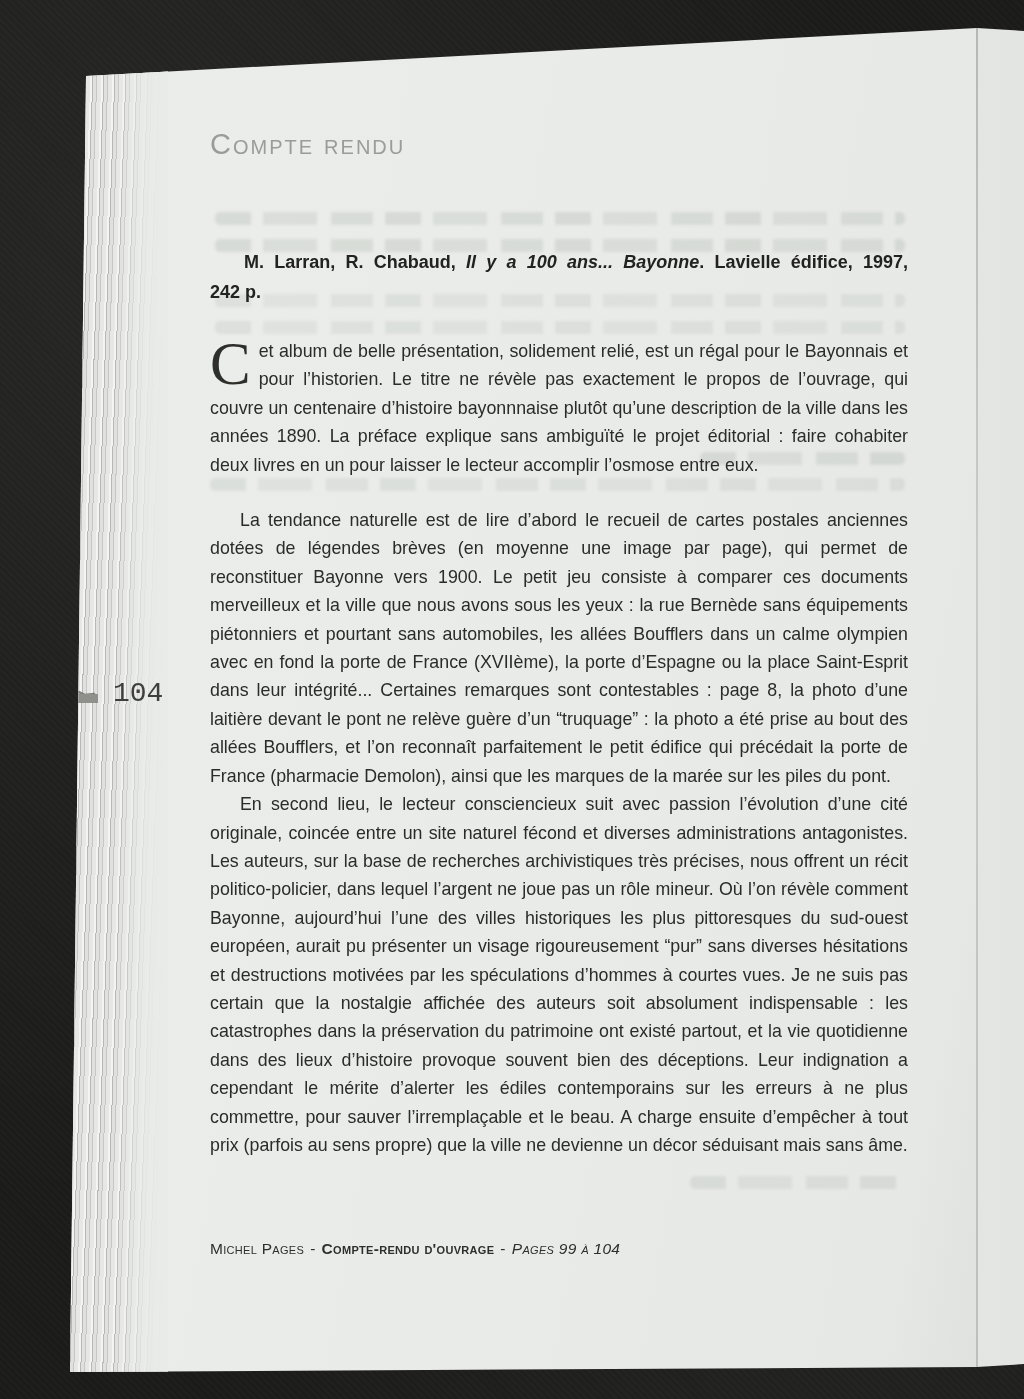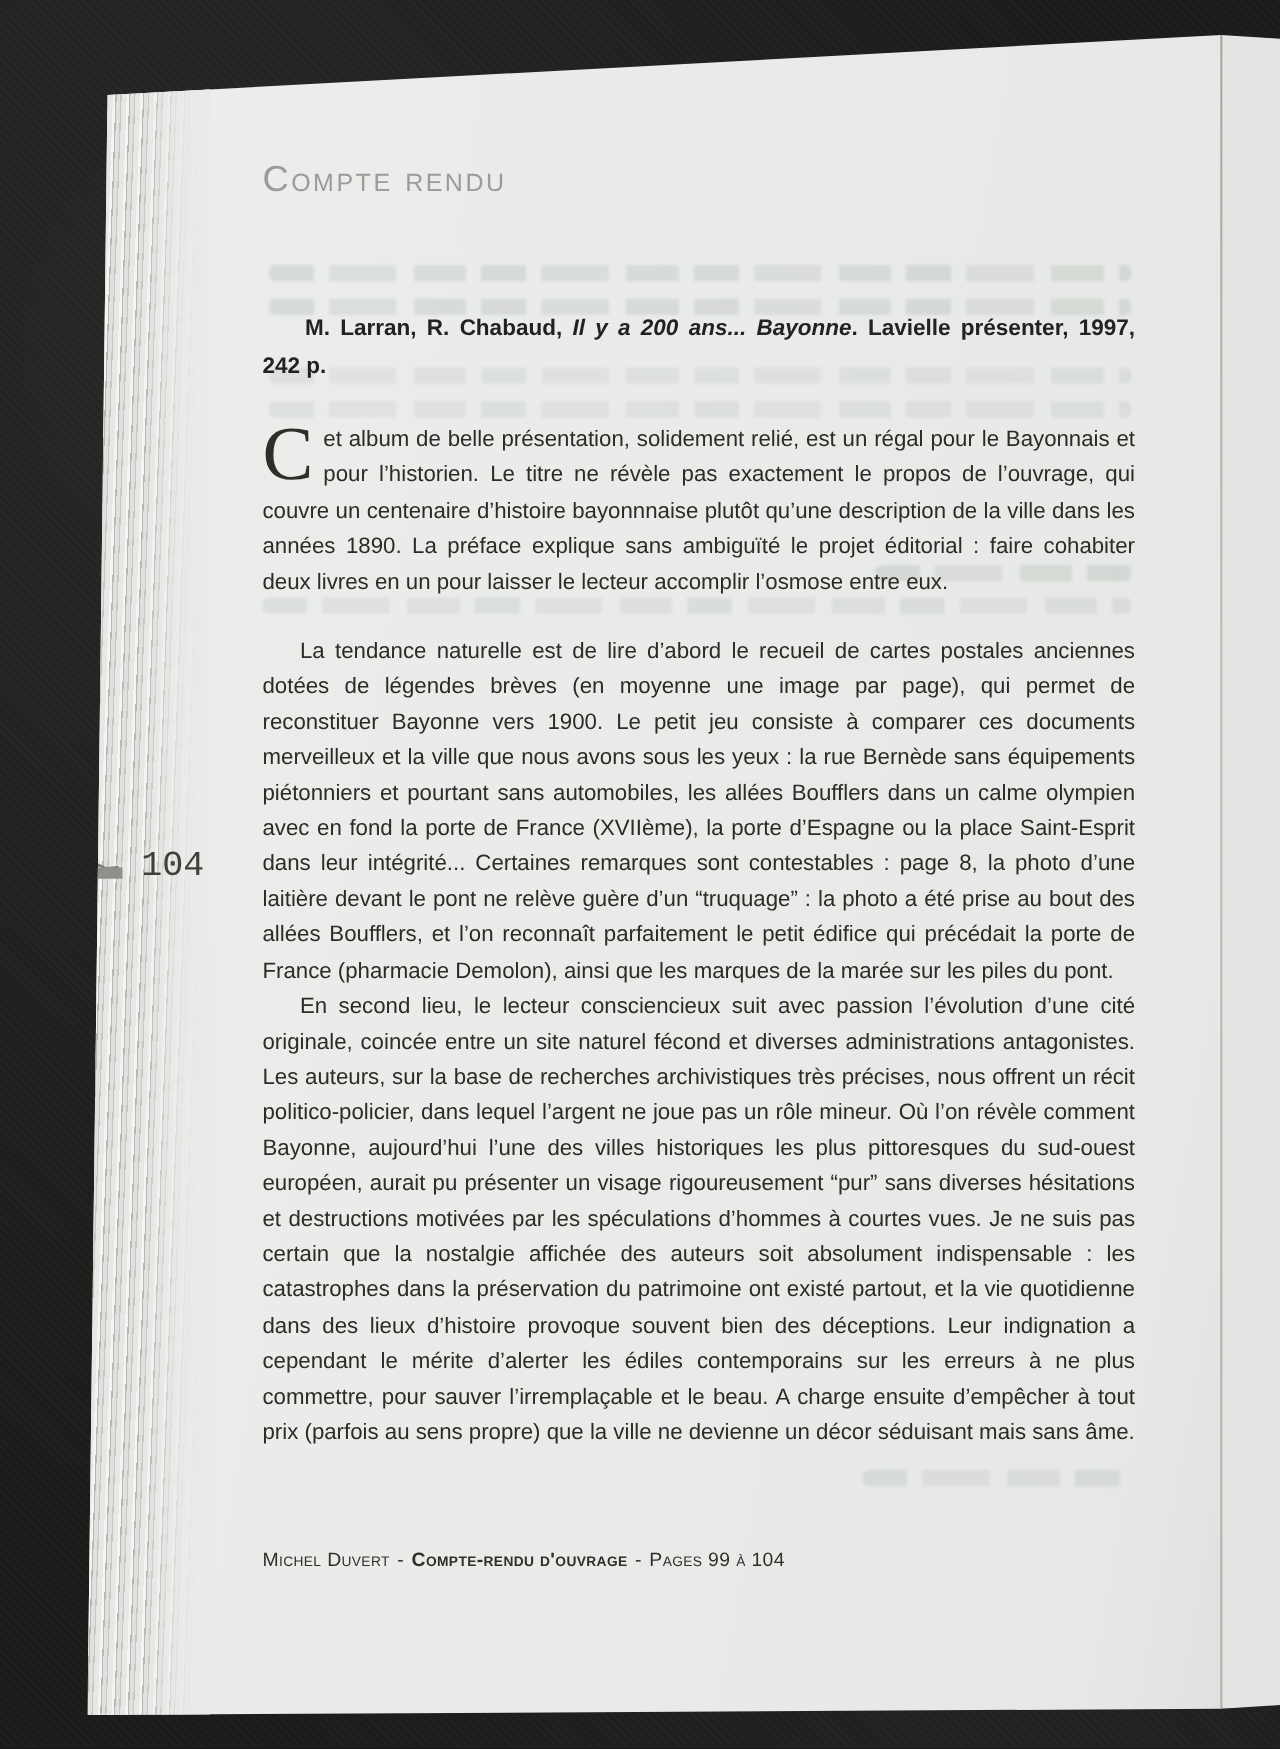--- a/index.html
+++ b/index.html
@@ -83,21 +83,21 @@
     position:absolute;left:113px;top:678px;
     font-family:Liberation Mono, monospace;font-size:28px;color:#3f3f3c;
   }
   
   .footer{
     position:absolute;left:210px;top:1240px;width:698px;
     font-size:15.5px;color:#2e2e2b;font-variant:small-caps;letter-spacing:.3px;
   }
   .footer .sep{margin:0 6px;font-variant:normal;}
   .footer-work{font-weight:bold;text-align:right;}
-  .footer-pages{}
+  .footer-pages{font-style:italic;}
 </style>
 </head>
 <body>
 
 <div class="canvas">
 
   <div class="page-main">
     <div class="edge-stripes"></div>
 
     <div class="bleed" style="left:215px;top:212px;width:690px;"></div>
@@ -105,37 +105,37 @@
     <div class="bleed" style="left:215px;top:294px;width:690px;opacity:.3;"></div>
     <div class="bleed" style="left:215px;top:321px;width:690px;opacity:.3;"></div>
     <div class="bleed" style="left:700px;top:452px;width:205px;"></div>
     <div class="bleed" style="left:210px;top:478px;width:695px;opacity:.32;"></div>
     <div class="bleed" style="left:690px;top:1176px;width:215px;opacity:.35;"></div>
 
     <div class="section-header">Compte rendu</div>
 
 
     <div class="book-reference">
-      <div class="ref-line1"><span>M. Larran, R. Chabaud, </span><span class="ref-italic">Il y a 200 ans... Bayonne</span><span>. Lavielle présenter, 1997,</span></div>
+      <div class="ref-line1"><span>M. Larran, R. Chabaud, </span><span class="ref-italic">Il y a 100 ans... Bayonne</span><span>. Lavielle édifice, 1997,</span></div>
       <div class="ref-line2">242 p.</div>
     </div>
 
     <div class="body-text">
       <p><span class="drop-cap">C</span><span>et album de belle présentation, solidement relié, est un régal pour le Bayonnais et pour l’historien. Le titre ne révèle pas exactement le propos de l’ouvrage, qui couvre un centenaire d’histoire bayonnnaise plutôt qu’une description de la ville dans les années 1890. La préface explique sans ambiguïté le projet éditorial : faire cohabiter deux livres en un pour laisser le lecteur accomplir l’osmose entre eux.</span></p>
       <p class="para-indent gap-above">La tendance naturelle est de lire d’abord le recueil de cartes postales anciennes dotées de légendes brèves (en moyenne une image par page), qui permet de reconstituer Bayonne vers 1900. Le petit jeu consiste à comparer ces documents merveilleux et la ville que nous avons sous les yeux : la rue Bernède sans équipements piétonniers et pourtant sans automobiles, les allées Boufflers dans un calme olympien avec en fond la porte de France (XVIIème), la porte d’Espagne ou la place Saint-Esprit dans leur intégrité... Certaines remarques sont contestables : page 8, la photo d’une laitière devant le pont ne relève guère d’un “truquage” : la photo a été prise au bout des allées Boufflers, et l’on reconnaît parfaitement le petit édifice qui précédait la porte de France (pharmacie Demolon), ainsi que les marques de la marée sur les piles du pont.</p>
       <p class="para-indent">En second lieu, le lecteur consciencieux suit avec passion l’évolution d’une cité originale, coincée entre un site naturel fécond et diverses administrations antagonistes. Les auteurs, sur la base de recherches archivistiques très précises, nous offrent un récit politico-policier, dans lequel l’argent ne joue pas un rôle mineur. Où l’on révèle comment Bayonne, aujourd’hui l’une des villes historiques les plus pittoresques du sud-ouest européen, aurait pu présenter un visage rigoureusement “pur” sans diverses hésitations et destructions motivées par les spéculations d’hommes à courtes vues. Je ne suis pas certain que la nostalgie affichée des auteurs soit absolument indispensable : les catastrophes dans la préservation du patrimoine ont existé partout, et la vie quotidienne dans des lieux d’histoire provoque souvent bien des déceptions. Leur indignation a cependant le mérite d’alerter les édiles contemporains sur les erreurs à ne plus commettre, pour sauver l’irremplaçable et le beau. A charge ensuite d’empêcher à tout prix (parfois au sens propre) que la ville ne devienne un décor séduisant mais sans âme.</p>
     </div>
 
     <svg class="pen-scribble" viewBox="0 0 80 34">
       <path d="M2 18 L8 15 L12 21 L15 9 L19 25 L23 7 L27 26 L31 8 L35 24 L39 10 L43 22 L47 12 L51 19 L57 15 L63 18 L72 17" fill="none" stroke="#6e6e6b" stroke-width="2.4" stroke-linejoin="round" stroke-linecap="round"></path>
     </svg>
     <div class="pagenum-bar"></div>
     <div class="page-number">104</div>
 
     <div class="footer">
-      <span>Michel Duvert</span><span class="sep">-</span><span class="footer-work">Compte-rendu d'ouvrage</span><span class="sep">-</span><span class="footer-pages">Pages 99 à 104</span>
+      <span>Michel Pages</span><span class="sep">-</span><span class="footer-work">Compte-rendu d'ouvrage</span><span class="sep">-</span><span class="footer-pages">Pages 99 à 104</span>
     </div>
   </div>
 
   <div class="facing-page"></div>
   <div class="gutter-crease"></div>
 
 </div>
 
 </body></html>

